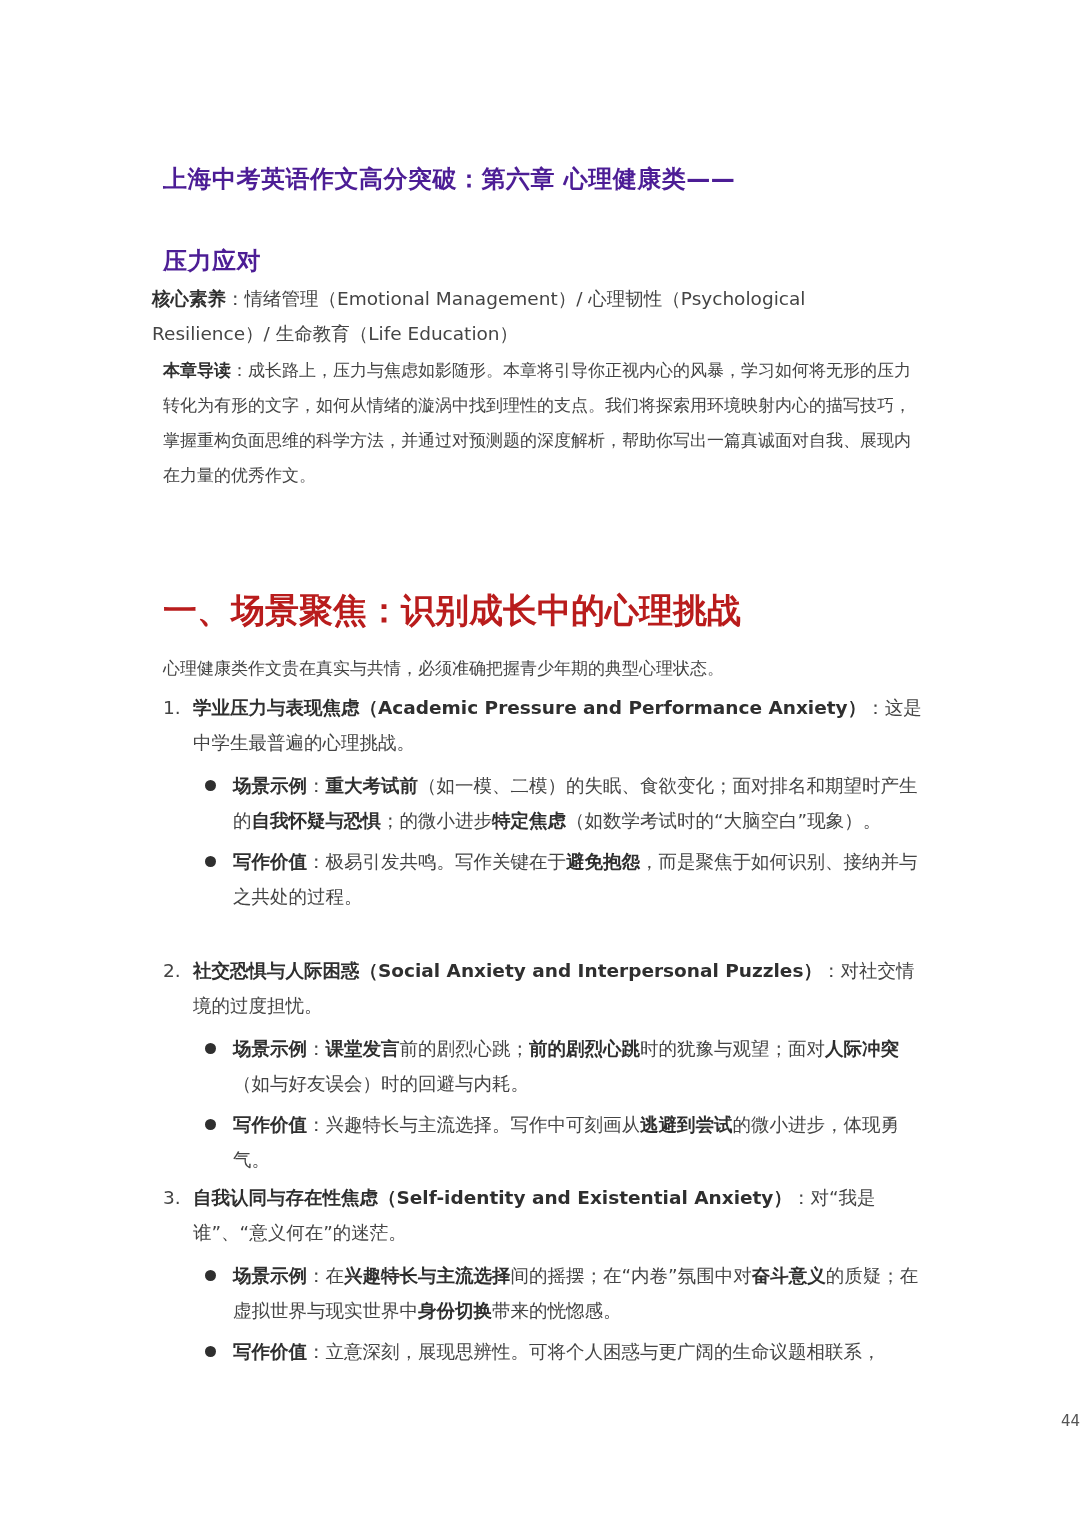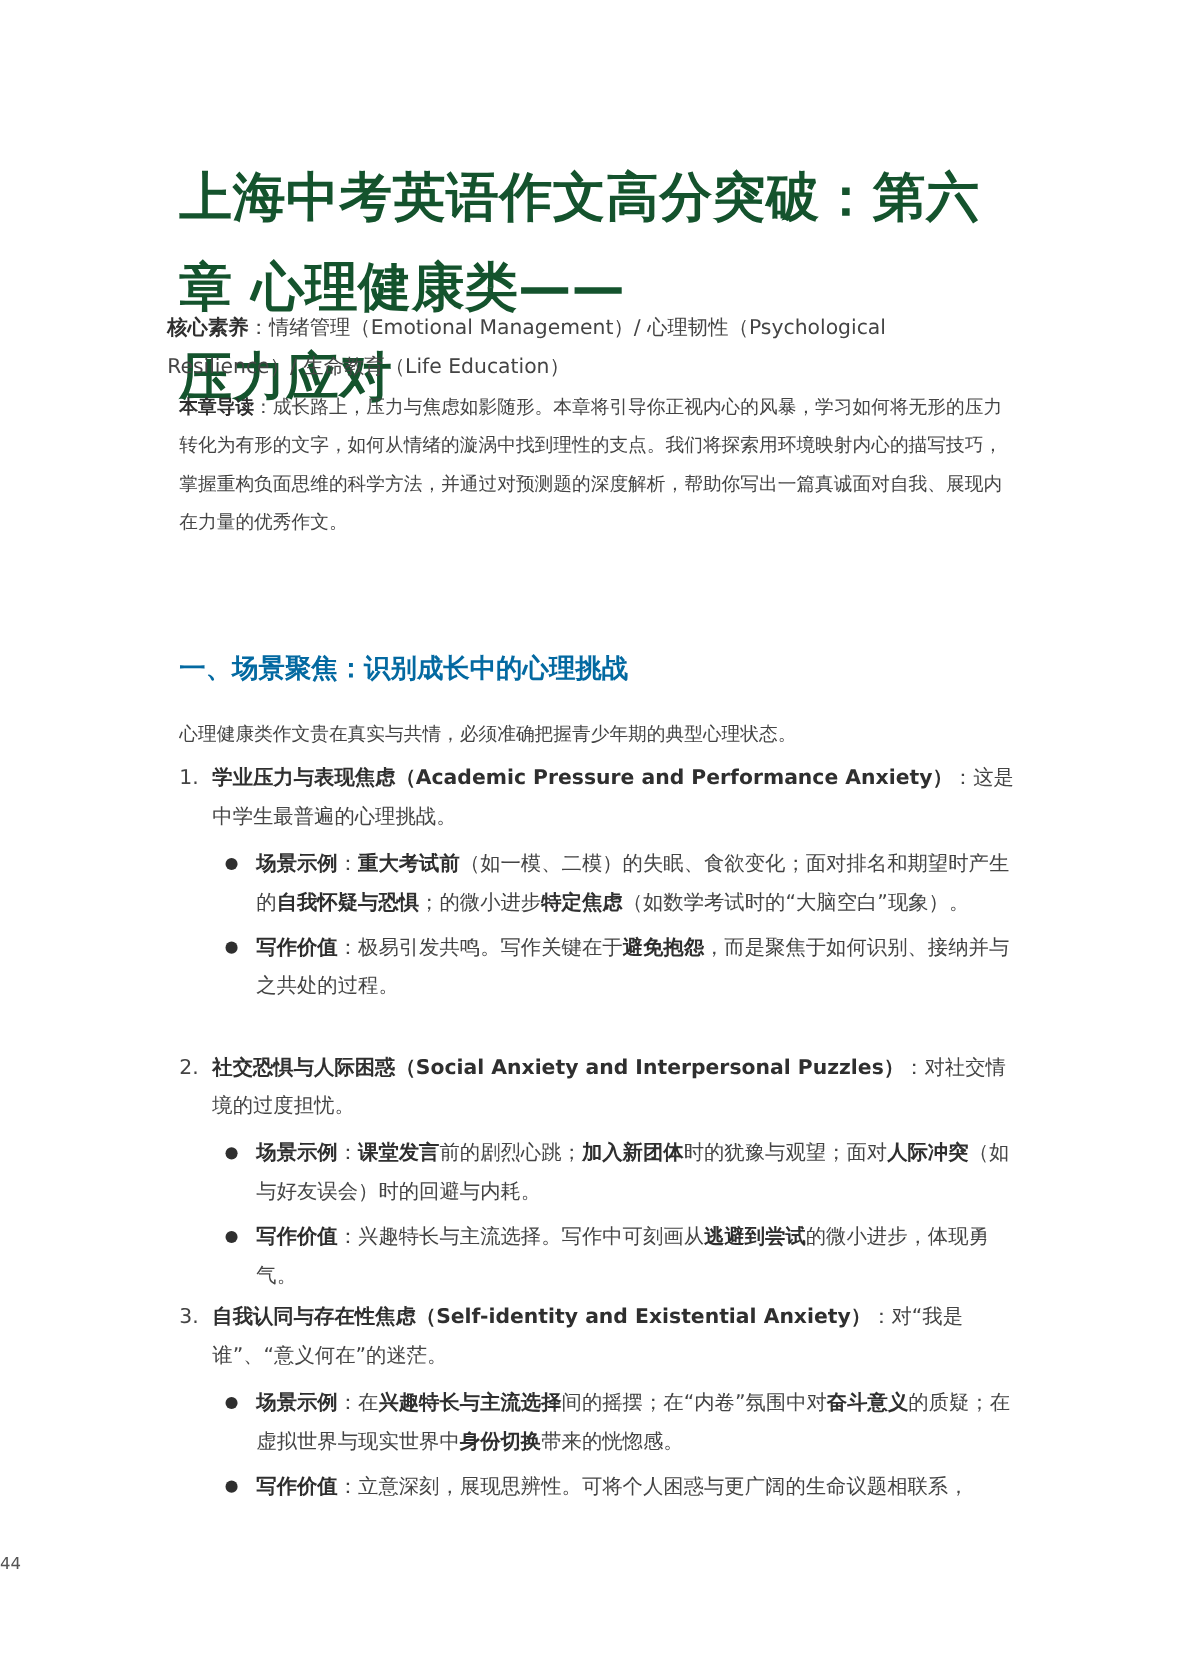--- a/index.html
+++ b/index.html
@@ -4,51 +4,51 @@
 <style>
   html, body { margin: 0; padding: 0; background: #ffffff; }
   body {
     width: 1080px; height: 1527px; position: relative; overflow: hidden;
     font-family: "DejaVu Sans", "Liberation Sans", sans-serif;
     color: #3a3a3a;
   }
   .page { position: absolute; left: 0; top: 0; width: 1080px; height: 1527px; }
   .title {
     position: absolute; left: 163px; top: 138px; width: 760px;
-    font-size: 48px; font-weight: bold; color: #14532d;
+    font-size: 24px; font-weight: bold; color: #4c1d95;
     line-height: 82px; letter-spacing: 0.5px;
   }
   .meta {
     position: absolute; left: 152px; top: 281px; width: 760px;
     font-size: 18.5px; line-height: 35px; color: #444;
   }
   .intro {
     position: absolute; left: 163px; top: 353px; width: 760px;
     font-size: 17px; line-height: 35px; color: #444;
   }
   b, .b { font-weight: bold; color: #2f2f2f; }
   .h2 {
     position: absolute; left: 163px; top: 585px; width: 760px;
-    font-size: 24px; font-weight: bold; color: #0369a1; line-height: 50px; font-family: Liberation Mono, monospace;
+    font-size: 34px; font-weight: bold; color: #b91c1c; line-height: 50px;
   }
   .lead {
     position: absolute; left: 163px; top: 651px; width: 760px;
     font-size: 17px; line-height: 35px; color: #444;
   }
   .list { position: absolute; left: 163px; width: 760px; font-size: 18.5px; line-height: 35px; color: #444; }
   .item { position: relative; padding-left: 30px; }
   .num { position: absolute; left: 0; top: 0; }
   .sub { position: relative; padding-left: 70px; margin-top: 6px; }
   .dot {
     position: absolute; left: 42px; top: 12px; width: 11px; height: 11px;
     border-radius: 50%; background: #2f2f2f;
   }
   .pagenum {
     position: absolute; left: 0; width: 1080px; top: 1412px;
-    text-align: left; font-size: 15px; color: #555;
+    text-align: right; font-size: 15px; color: #555;
   }
 </style>
 </head>
 <body>
 
 <div class="page">
 
   <div class="title">
     <div>上海中考英语作文高分突破：第六章  心理健康类——</div>
     <div>压力应对</div>
@@ -77,21 +77,21 @@
     </div>
   </div>
 
   <div class="list" style="top:953px;">
     <div class="item">
       <span class="num">2.</span>
       <span class="b">社交恐惧与人际困惑（Social Anxiety and Interpersonal Puzzles）</span><span>：对社交情境的过度担忧。</span>
     </div>
     <div class="sub" style="margin-top:8px;">
       <span class="dot"></span>
-      <span class="b">场景示例</span><span>：</span><span class="b">课堂发言</span><span>前的剧烈心跳；</span><span class="b">加入新团体</span><span>时的犹豫与观望；面对</span><span class="b">人际冲突</span><span>（如与好友误会）时的回避与内耗。</span>
+      <span class="b">场景示例</span><span>：</span><span class="b">课堂发言</span><span>前的剧烈心跳；</span><span class="b">前的剧烈心跳</span><span>时的犹豫与观望；面对</span><span class="b">人际冲突</span><span>（如与好友误会）时的回避与内耗。</span>
     </div>
     <div class="sub">
       <span class="dot"></span>
       <span class="b">写作价值</span><span>：兴趣特长与主流选择。写作中可刻画从</span><span class="b">逃避到尝试</span><span>的微小进步，体现勇气。</span>
     </div>
   </div>
 
   <div class="list" style="top:1180px;">
     <div class="item">
       <span class="num">3.</span>

